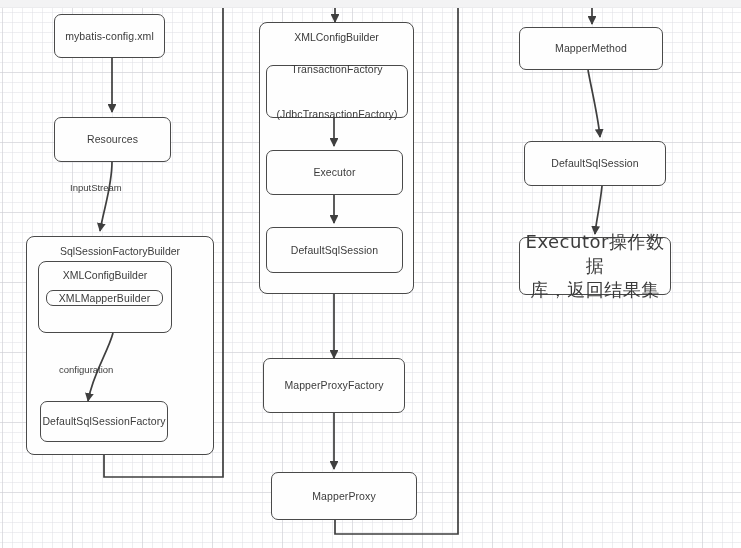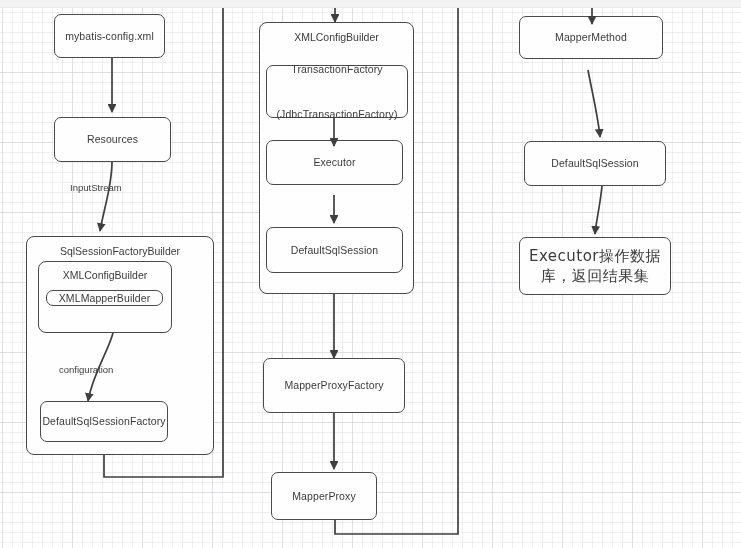--- a/index.html
+++ b/index.html
@@ -61,21 +61,21 @@
   }
   .group > .grouplabel {
     position: absolute;
     left: 0; right: 0;
     text-align: center;
     color: #3b3b3b;
     font-size: 10.5px;
     line-height: 1.35;
   }
   .cnlabel {
-    font-size: 15px;
+    font-size: 18px;
     font-family: "DejaVu Sans", sans-serif;
     letter-spacing: 0.5px;
   }
   svg.edges {
     position: absolute;
     left: 0; top: 0;
     width: 741px;
     height: 548px;
     z-index: 4;
     pointer-events: none;
@@ -147,29 +147,29 @@
 
   <div class="group" style="left:259px; top:22px; width:155px; height:272px;">
     <div class="grouplabel" style="top:7px;">XMLConfigBuilder</div>
   </div>
 
   <div class="node" style="left:266px; top:65px; width:142px; height:53px; flex-direction:column;gap:31px;">
     <span>TransactionFactory</span>
     <span>(JdbcTransactionFactory)</span>
   </div>
 
-  <div class="node" style="left:266px; top:140px; width:137px; height:45px;">Executor</div>
+  <div class="node" style="left:266px; top:150px; width:137px; height:45px;">Executor</div>
 
   <div class="node" style="left:266px; top:227px; width:137px; height:46px;">DefaultSqlSession</div>
 
   <div class="node" style="left:263px; top:358px; width:142px; height:55px;">MapperProxyFactory</div>
 
-  <div class="node" style="left:271px; top:472px; width:106px; height:48px;">MapperProxy</div>
+  <div class="node" style="left:271px; top:472px; width:146px; height:48px;">MapperProxy</div>
 
-  <div class="node" style="left:519px; top:16px; width:144px; height:43px;">MapperMethod</div>
+  <div class="node" style="left:519px; top:27px; width:144px; height:43px;">MapperMethod</div>
 
   <div class="node" style="left:524px; top:141px; width:142px; height:45px;">DefaultSqlSession</div>
 
   <div class="node" style="left:519px; top:237px; width:152px; height:58px; flex-direction:column;">
     <span class="cnlabel">Executor操作数据</span>
     <span class="cnlabel">库，返回结果集</span>
   </div>
 
 </div>
 

